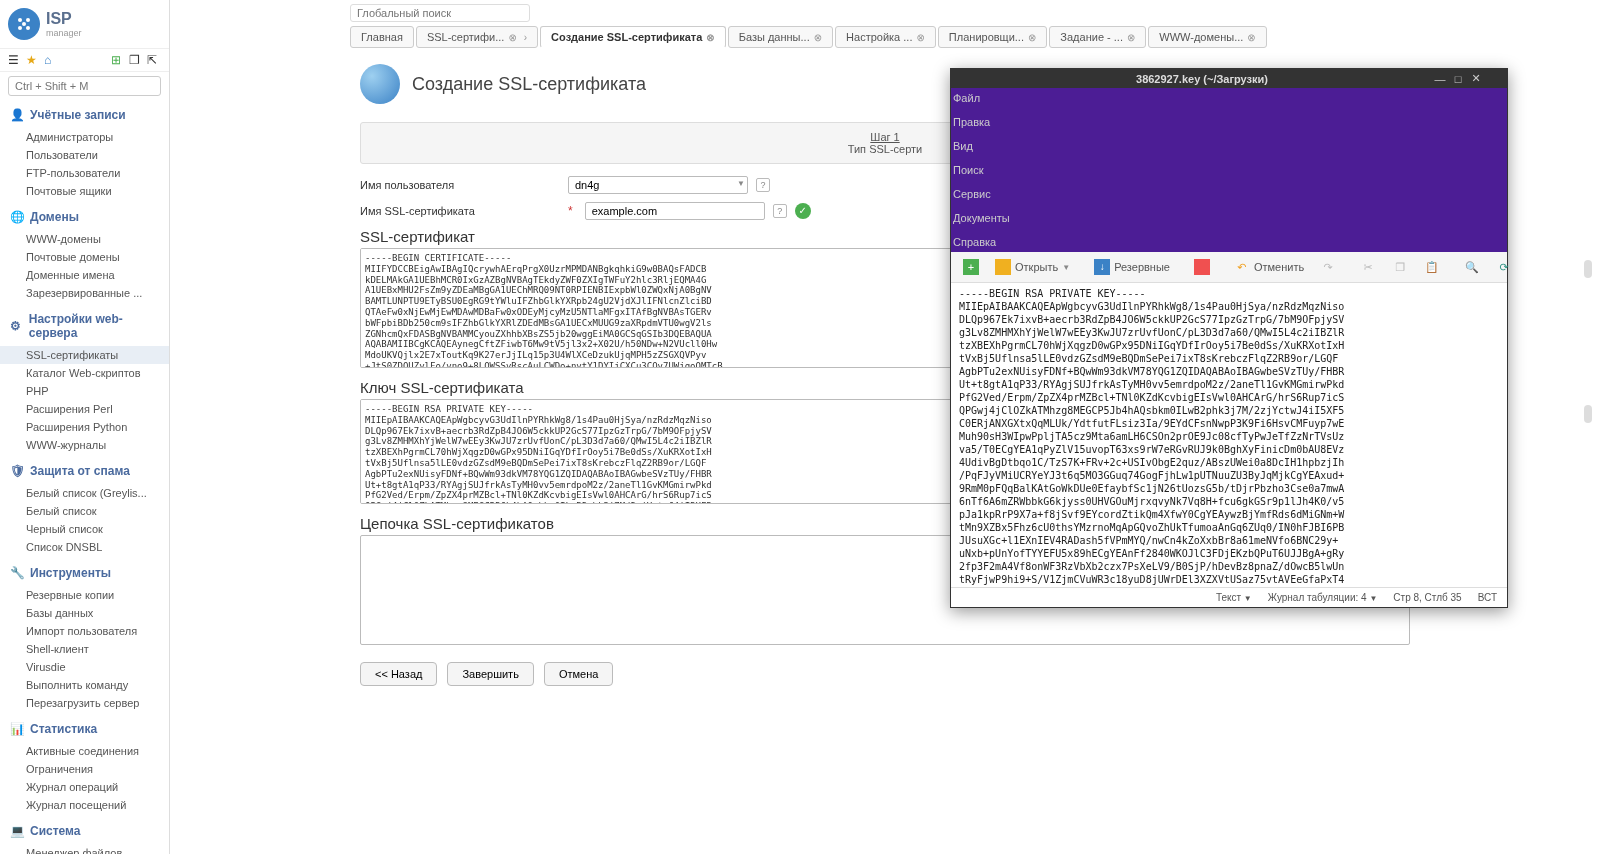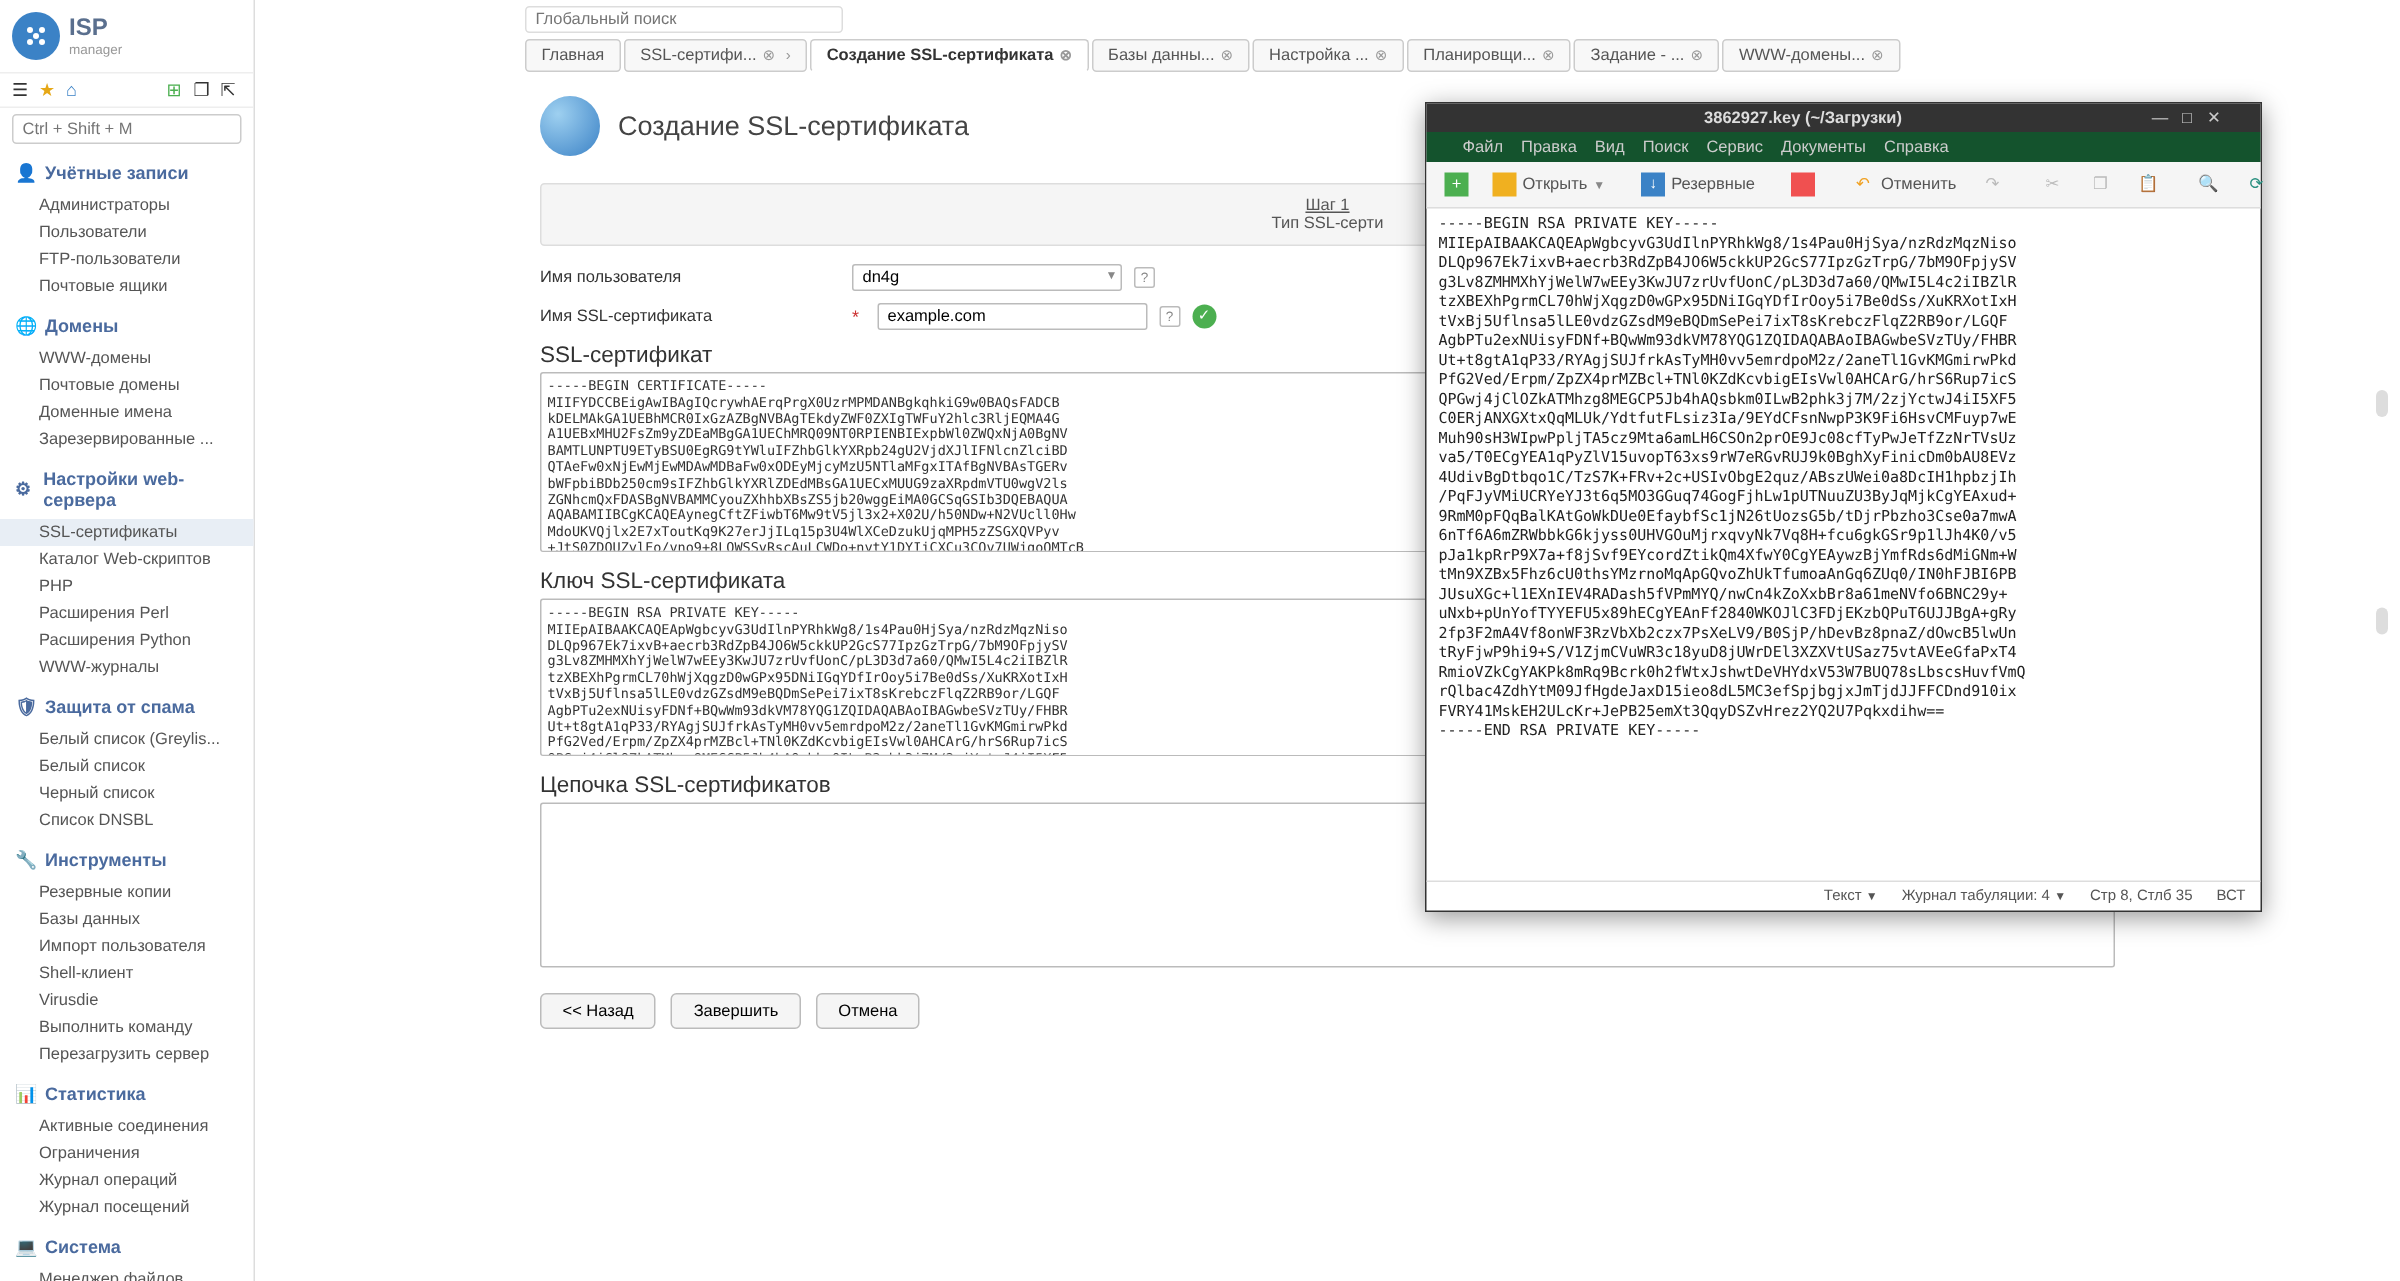--- a/index.html
+++ b/index.html
@@ -16,21 +16,21 @@
 .search-box { margin: 4px 8px; }
 .search-box input { width: 100%; padding: 3px 6px; border: 1px solid #ccc; border-radius: 3px; font-size: 11px; }
 .menu { overflow-y: auto; flex: 1; }
 .menu-group { padding: 2px 0; }
 .menu-header { display: flex; align-items: center; gap: 6px; padding: 6px 10px; font-weight: bold; color: #4a6a9e; cursor: pointer; }
 .menu-header .gicon { width: 14px; height: 14px; }
 .menu-item { padding: 3px 10px 3px 26px; color: #555; cursor: pointer; font-size: 11px; }
 .menu-item.active { background: #e8eef5; }
 .main { flex: 1; display: flex; flex-direction: column; background: #fff; position: relative; }
 .global-search { padding: 4px 180px; }
-.global-search input { width: 212px; padding: 2px 6px; border: 1px solid #ddd; border-radius: 3px; font-size: 11px; color: #999; }
+.global-search input { width: 180px; padding: 2px 6px; border: 1px solid #ddd; border-radius: 3px; font-size: 11px; color: #999; }
 .tabs { display: flex; gap: 2px; padding: 0 180px; align-items: center; }
 .tab { display: flex; align-items: center; gap: 4px; padding: 4px 10px; border: 1px solid #ccc; border-radius: 3px; background: #f8f8f8; font-size: 11px; cursor: pointer; color: #555; }
 .tab.active { background: #fff; border-bottom-color: #fff; font-weight: bold; color: #333; }
 .tab .close { color: #999; cursor: pointer; font-size: 10px; }
 .tab .arrow { color: #999; font-size: 10px; }
 .content { flex: 1; padding: 10px 190px; overflow-y: auto; }
 .page-header { display: flex; align-items: center; gap: 12px; padding: 6px 0 18px; }
 .page-header .globe { width: 40px; height: 40px; border-radius: 50%; background: radial-gradient(circle at 30% 30%, #9ed0f0, #3b82c6); }
 .page-header h1 { font-size: 18px; color: #444; font-weight: normal; }
 .step-bar { background: #f5f5f5; border: 1px solid #ddd; border-radius: 3px; padding: 8px 0; margin-bottom: 12px; text-align: center; font-size: 11px; }
@@ -48,21 +48,21 @@
 textarea.chain { width: 100%; height: 110px; border: 1px solid #bbb; border-radius: 2px; font-family: monospace; font-size: 9px; padding: 4px; resize: none; }
 .buttons { display: flex; gap: 10px; margin-top: 14px; }
 .btn { padding: 5px 14px; border: 1px solid #bbb; border-radius: 4px; background: #f5f5f5; font-size: 11px; cursor: pointer; }
 .scroll-indicator { position: absolute; right: 8px; width: 8px; background: #ddd; border-radius: 4px; }
 
 
 .editor-window { position: absolute; left: 780px; top: 68px; width: 558px; height: 540px; background: #fff; border: 1px solid #333; box-shadow: 0 4px 16px rgba(0,0,0,.4); display: flex; flex-direction: column; }
 .editor-titlebar { background: #333; color: #ddd; display: flex; align-items: center; padding: 3px 22px; font-size: 11px; }
 .editor-titlebar .et-title { flex: 1; text-align: center; font-weight: bold; }
 .editor-titlebar .win-btn { width: 18px; text-align: center; cursor: pointer; color: #ccc; }
-.editor-menubar { background: #14532d; color: #ccc; display: flex; gap: 12px; padding: 4px 24px; font-size: 11px; }
+.editor-menubar { background: #4c1d95; color: #ccc; display: flex; gap: 12px; padding: 4px 2px; font-size: 11px; flex-direction: column; }
 .editor-menubar span { cursor: pointer; }
 .editor-toolbar { background: #f5f5f5; border-bottom: 1px solid #ddd; display: flex; align-items: center; gap: 8px; padding: 5px 8px; }
 .tbtn { display: flex; align-items: center; gap: 4px; cursor: pointer; font-size: 11px; color: #555; padding: 2px 4px; }
 .tbtn .ticon { width: 16px; height: 16px; }
 .tsep { width: 1px; height: 20px; background: #ddd; }
 .editor-tab-bar { display: flex; padding: 3px 6px 0; border-bottom: 1px solid #ddd; }
 .editor-tab { display: flex; align-items: center; gap: 6px; padding: 3px 8px; border: 1px solid #ddd; border-bottom: none; background: #fff; font-size: 11px; }
 .editor-tab .et-icon { width: 12px; height: 12px; background: #c93636; border-radius: 2px; }
 .editor-tab .et-close { color: #c93636; cursor: pointer; font-weight: bold; }
 .editor-body { flex: 1; padding: 4px 8px; font-family: monospace; font-size: 10px; white-space: pre; overflow: hidden; color: #222; line-height: 1.3; }

